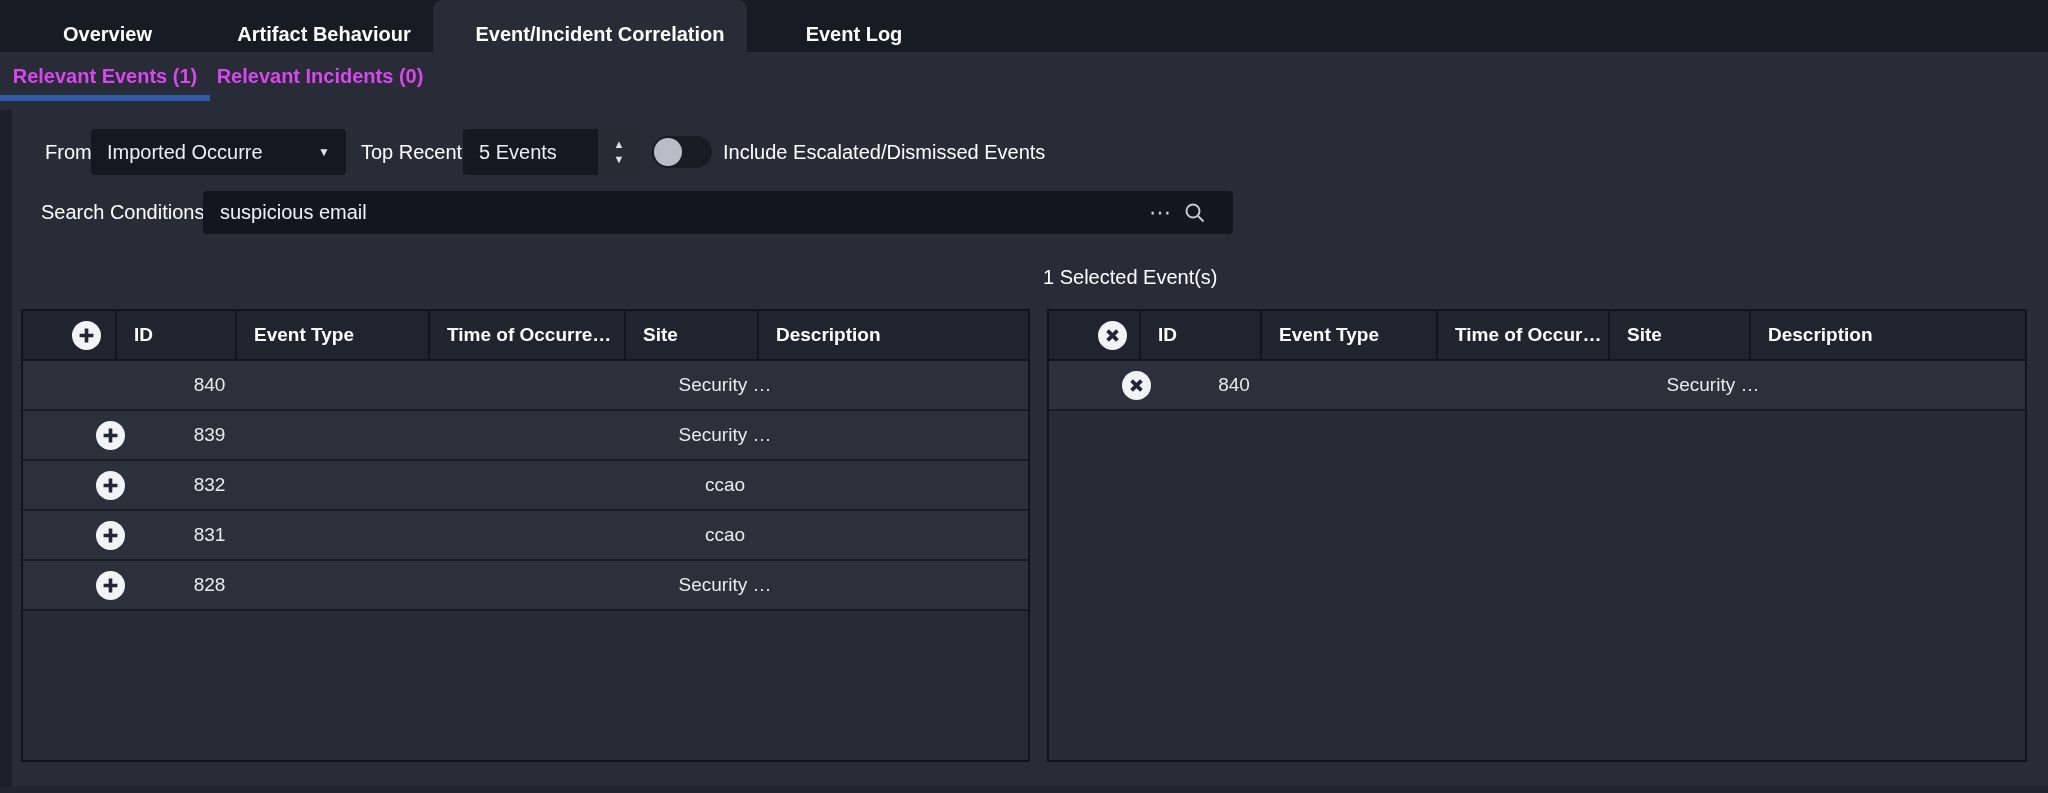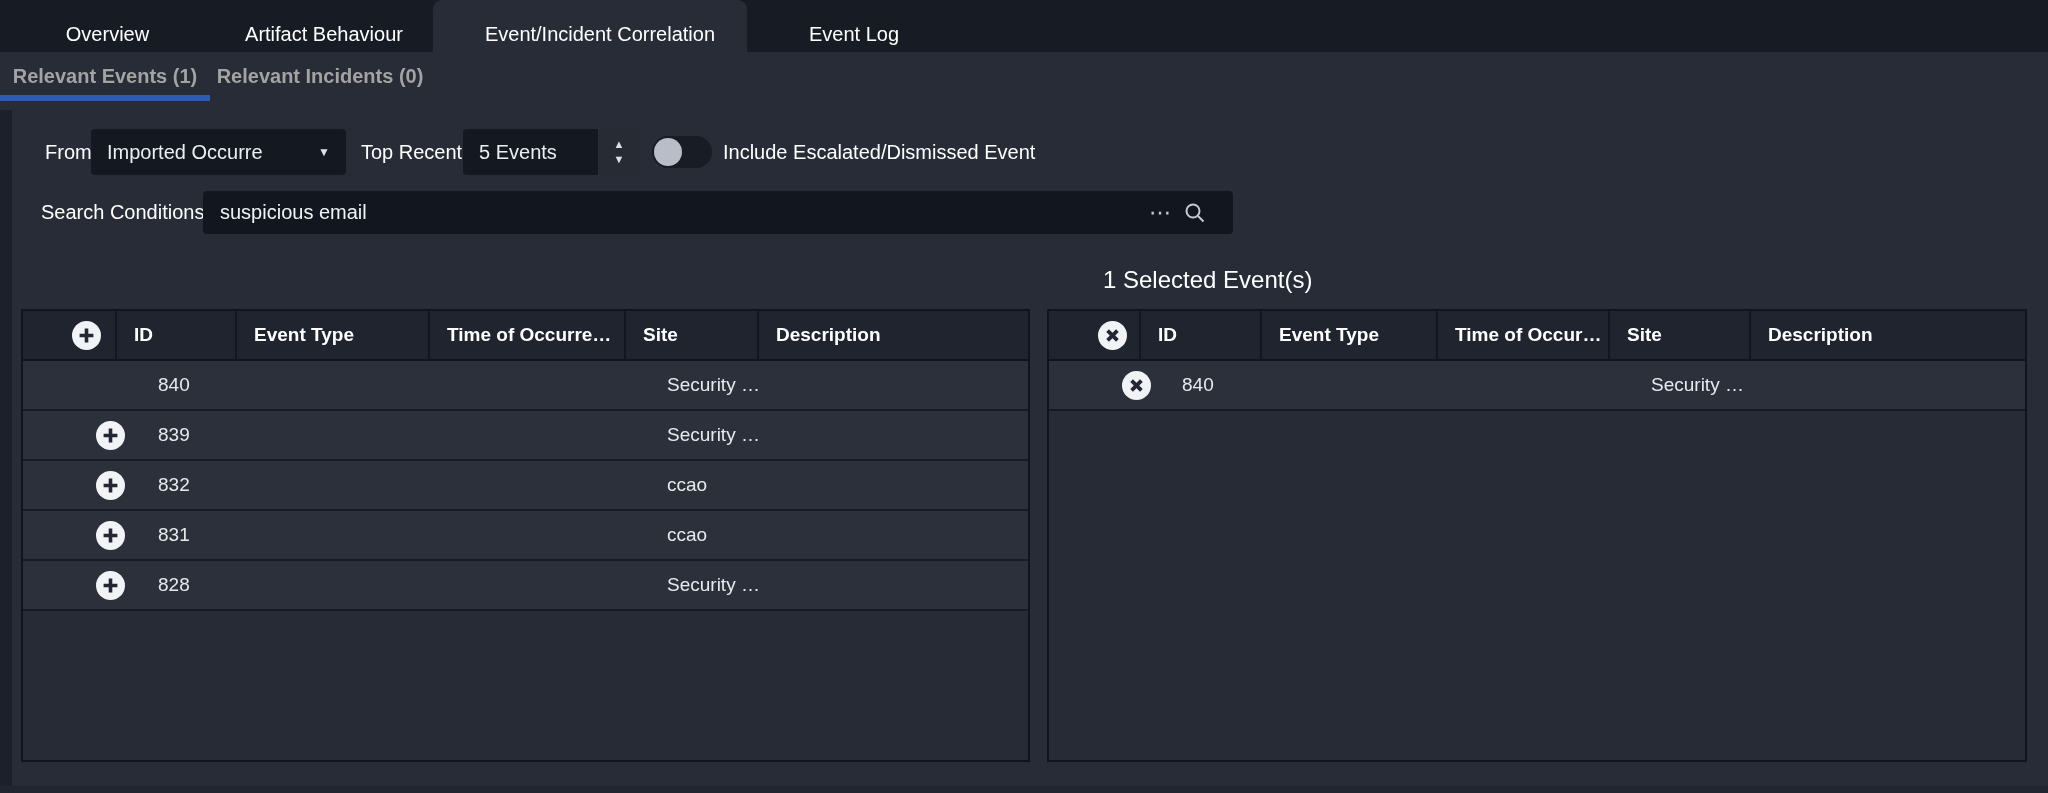--- a/index.html
+++ b/index.html
@@ -7,30 +7,30 @@
     position:relative;
     width:2048px;height:793px;
     background:#272c37;
     overflow:hidden;
     font-family:"Liberation Sans", sans-serif;
     color:#ffffff;
   }
   
   .tabbar{position:absolute;top:0;left:0;width:2048px;height:52px;background:#171b24;display:flex;}
   .tab{height:68px;display:flex;align-items:center;justify-content:center;
-       font-size:20px;font-weight:normal;color:#ffffff;cursor:pointer;}
+       font-size:20px;font-weight:bold;color:#ffffff;cursor:pointer;}
   .tab:nth-child(1){width:215px;}
   .tab:nth-child(2){width:218px;}
   .tab:nth-child(3){width:294px;padding-left:20px;}
   .tab:nth-child(4){width:214px;}
   .tab.active{background:#272c37;border-radius:9px 9px 0 0;}
   
   .subtabs{position:absolute;top:52px;left:0;height:49px;display:flex;}
   .subtab{display:flex;align-items:center;justify-content:center;
-          font-size:20px;font-weight:bold;color:#a3a3a3;cursor:pointer;}
+          font-size:20px;font-weight:bold;color:#d946ef;cursor:pointer;}
   .subtab:nth-child(1){width:210px;}
   .subtab:nth-child(2){width:220px;}
   .sub-underline{position:absolute;left:0;top:43px;width:210px;height:6px;background:#2d5cad;}
   
   .left-strip{position:absolute;left:0;top:110px;bottom:0;width:12px;background:#1b202a;}
   .bottom-strip{position:absolute;left:0;bottom:0;width:2048px;height:7px;background:#21252f;}
   
   .flabel{position:absolute;font-size:20px;color:#ffffff;height:46px;line-height:46px;white-space:nowrap;}
   #from-label{left:45px;top:129px;}
   .from-select{position:absolute;left:91px;top:129px;width:255px;height:46px;background:#141820;
@@ -55,24 +55,24 @@
   
   #search-label{position:absolute;left:41px;top:191px;height:43px;line-height:43px;font-size:20px;}
   .search-wrap{position:absolute;left:203px;top:191px;width:1030px;height:43px;background:#12161f;
                border-radius:4px;display:flex;align-items:center;box-sizing:border-box;padding-right:16px;}
   .search-input{flex:1;background:transparent;border:none;outline:none;color:#f0f2f5;font-size:20px;
                 padding-left:17px;font-family:"Liberation Sans", sans-serif;}
   .more-btn{background:none;border:none;color:#c6cad2;font-size:22px;line-height:22px;padding:0 4px;
             margin-right:8px;cursor:pointer;}
   .search-btn{background:none;border:none;padding:0;margin-right:10px;cursor:pointer;display:flex;align-items:center;}
   
-  .selected-count{position:absolute;left:1103px;top:266px;font-size:24px;color:#ffffff;}
+  .selected-count{position:absolute;left:1043px;top:266px;font-size:20px;color:#ffffff;}
   
   .table{position:absolute;top:309px;height:453px;background:#262b35;border:2px solid #10141c;
-         box-sizing:border-box;}
+         box-sizing:border-box;text-align:center;}
   #ltable{left:21px;width:1009px;}
   #rtable{left:1047px;width:980px;}
   .thead{display:flex;height:50px;background:#20242f;border-bottom:2px solid #10141c;box-sizing:border-box;}
   .th{display:flex;align-items:center;color:#ffffff;font-size:19px;font-weight:bold;
       padding-left:17px;box-sizing:border-box;border-right:2px solid #121620;overflow:hidden;white-space:nowrap;}
   .th:last-child{border-right:none;}
   .th.iconcol{padding-left:0;}
   .row{display:flex;height:50px;align-items:center;background:#2b303b;border-bottom:2px solid #171b24;
        box-sizing:border-box;padding-left:24px;}
   .td{color:#e8eaee;font-size:19px;padding-left:17px;box-sizing:border-box;overflow:hidden;white-space:nowrap;}
@@ -119,21 +119,21 @@
 </div>
 <div class="flabel" id="top-recent-label">Top Recent</div>
 <input class="top-recent-input" value="5 Events" style="">
 <div class="spinner">
   <button class="spin-btn">▲</button>
   <button class="spin-btn">▼</button>
 </div>
 <div class="toggle" id="include-toggle">
   <div class="knob"></div>
 </div>
-<div class="flabel" id="include-label">Include Escalated/Dismissed Event</div>
+<div class="flabel" id="include-label">Include Escalated/Dismissed Events</div>
 
 <div id="search-label">Search Conditions</div>
 <div class="search-wrap">
   <input class="search-input" value="suspicious email" style="">
   <button class="more-btn">⋯</button>
   <button class="search-btn">
     <svg width="24" height="24" viewBox="0 0 24 24" fill="none">
       <circle cx="10" cy="10" r="6.5" stroke="#c6cad2" stroke-width="2"></circle>
       <line x1="15" y1="15" x2="20.5" y2="20.5" stroke="#c6cad2" stroke-width="2"></line>
     </svg>

